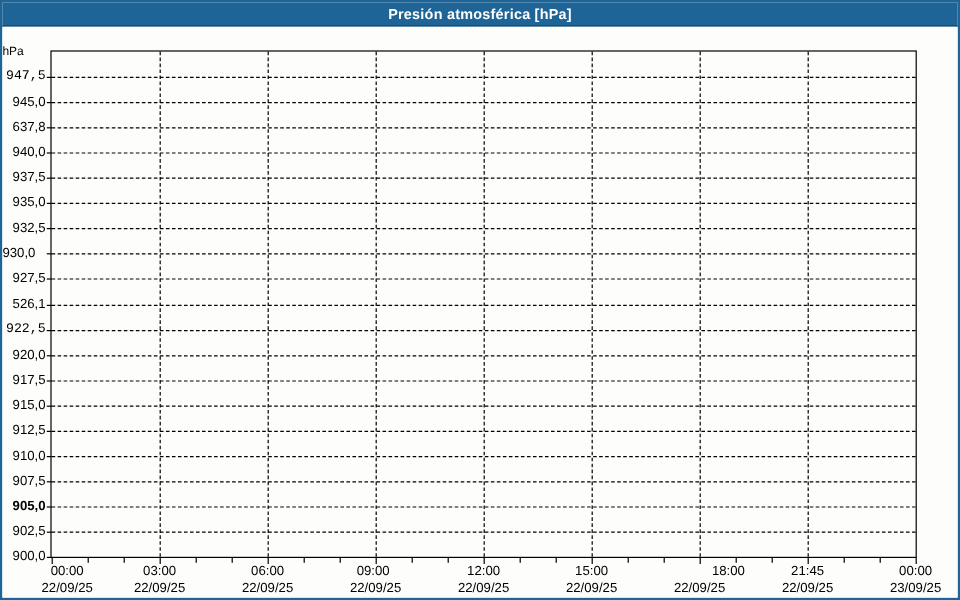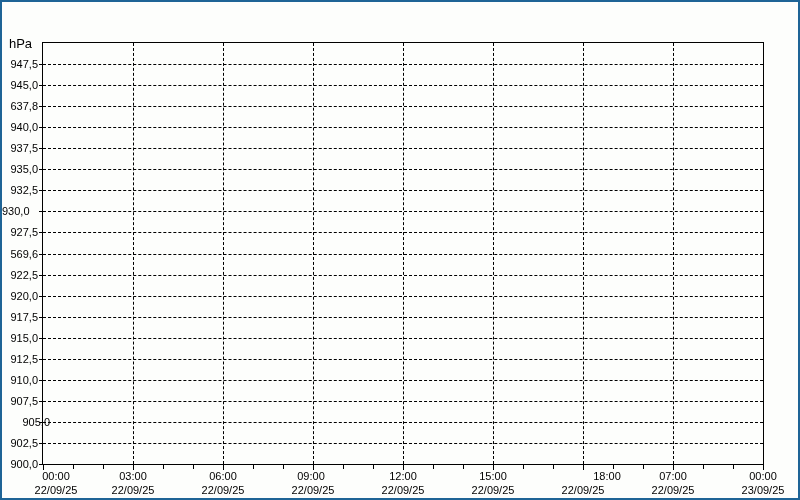--- a/index.html
+++ b/index.html
@@ -63,46 +63,49 @@
   .ylabel{
     position:absolute;
     font-size:11px;
     color:var(--c-text);
     text-align:right;
     line-height:13px;
     white-space:nowrap;
   }
   .unit-label{
     position:absolute;
-    font-size:13px;
+    font-size:10px;
     color:var(--c-text);
-    text-align:center;
+    text-align:left;
     line-height:13px;
     white-space:nowrap;
   }
   .xlabel{
     position:absolute;
     font-size:11px;
     color:var(--c-text);
     text-align:center;
     line-height:13px;
     white-space:nowrap;
     transform:translateX(-50%);
   }
 </style>
 </head>
 <body>
 
 <div class="frame">
+  <div class="titlebar">
+    <span>Presión atmosférica [hPa]</span>
+  </div>
   <div class="chart" id="chart">
     <div class="plot-rect" id="plot-rect" style="left: 40px; top: 19px; width: 722px; height: 423px;"></div>
     <div class="unit-label" id="unit-label" style="left: 0px; width: 37px; top: 14px;">hPa</div>
   <div class="hgrid" style="left: 41px; width: 720px; top: 41.05px;"></div>
       <div class="ytick" style="left: 37px; width: 4px; top: 41.05px;"></div>
-      <div class="ylabel" style="left: 0px; width: 36px; top: 35.05px;">947,5</div>
+      <div class="ylabel" style="left: 0px; width: 36px; top: 35.05px; font-family: Liberation Mono, monospace;">947,5</div>
       <div class="hgrid" style="left: 41px; width: 720px; top: 62.1px;"></div>
       <div class="ytick" style="left: 37px; width: 4px; top: 62.1px;"></div>
       <div class="ylabel" style="left: 0px; width: 36px; top: 56.1px;">945,0</div>
       <div class="hgrid" style="left: 41px; width: 720px; top: 83.15px;"></div>
       <div class="ytick" style="left: 37px; width: 4px; top: 83.15px;"></div>
       <div class="ylabel" style="left: 0px; width: 36px; top: 77.15px;">637,8</div>
       <div class="hgrid" style="left: 41px; width: 720px; top: 104.2px;"></div>
       <div class="ytick" style="left: 37px; width: 4px; top: 104.2px;"></div>
       <div class="ylabel" style="left: 0px; width: 36px; top: 98.2px;">940,0</div>
       <div class="hgrid" style="left: 41px; width: 720px; top: 125.25px;"></div>
@@ -115,45 +118,45 @@
       <div class="ytick" style="left: 37px; width: 4px; top: 167.35px;"></div>
       <div class="ylabel" style="left: 0px; width: 36px; top: 161.35px;">932,5</div>
       <div class="hgrid" style="left: 41px; width: 720px; top: 188.4px;"></div>
       <div class="ytick" style="left: 37px; width: 4px; top: 188.4px;"></div>
       <div class="ylabel" style="left: 0px; width: 17px; top: 182.4px;">930,0</div>
       <div class="hgrid" style="left: 41px; width: 720px; top: 209.45px;"></div>
       <div class="ytick" style="left: 37px; width: 4px; top: 209.45px;"></div>
       <div class="ylabel" style="left: 0px; width: 36px; top: 203.45px;">927,5</div>
       <div class="hgrid" style="left: 41px; width: 720px; top: 230.5px;"></div>
       <div class="ytick" style="left: 37px; width: 4px; top: 230.5px;"></div>
-      <div class="ylabel" style="left: 0px; width: 36px; top: 224.5px;">569,6</div>
+      <div class="ylabel" style="left: 0px; width: 36px; top: 224.5px;">526,1</div>
       <div class="hgrid" style="left: 41px; width: 720px; top: 251.55px;"></div>
       <div class="ytick" style="left: 37px; width: 4px; top: 251.55px;"></div>
-      <div class="ylabel" style="left: 0px; width: 36px; top: 245.55px;">922,5</div>
+      <div class="ylabel" style="left: 0px; width: 36px; top: 245.55px; font-family: Liberation Mono, monospace;">922,5</div>
       <div class="hgrid" style="left: 41px; width: 720px; top: 272.6px;"></div>
       <div class="ytick" style="left: 37px; width: 4px; top: 272.6px;"></div>
       <div class="ylabel" style="left: 0px; width: 36px; top: 266.6px;">920,0</div>
       <div class="hgrid" style="left: 41px; width: 720px; top: 293.65px;"></div>
       <div class="ytick" style="left: 37px; width: 4px; top: 293.65px;"></div>
       <div class="ylabel" style="left: 0px; width: 36px; top: 287.65px;">917,5</div>
       <div class="hgrid" style="left: 41px; width: 720px; top: 314.7px;"></div>
       <div class="ytick" style="left: 37px; width: 4px; top: 314.7px;"></div>
       <div class="ylabel" style="left: 0px; width: 36px; top: 308.7px;">915,0</div>
       <div class="hgrid" style="left: 41px; width: 720px; top: 335.75px;"></div>
       <div class="ytick" style="left: 37px; width: 4px; top: 335.75px;"></div>
       <div class="ylabel" style="left: 0px; width: 36px; top: 329.75px;">912,5</div>
       <div class="hgrid" style="left: 41px; width: 720px; top: 356.8px;"></div>
       <div class="ytick" style="left: 37px; width: 4px; top: 356.8px;"></div>
       <div class="ylabel" style="left: 0px; width: 36px; top: 350.8px;">910,0</div>
       <div class="hgrid" style="left: 41px; width: 720px; top: 377.85px;"></div>
       <div class="ytick" style="left: 37px; width: 4px; top: 377.85px;"></div>
       <div class="ylabel" style="left: 0px; width: 36px; top: 371.85px;">907,5</div>
       <div class="hgrid" style="left: 41px; width: 720px; top: 398.9px;"></div>
       <div class="ytick" style="left: 37px; width: 4px; top: 398.9px;"></div>
-      <div class="ylabel" style="left: 0px; width: 48px; top: 392.9px;">905,0</div>
+      <div class="ylabel" style="left: 0px; width: 36px; top: 392.9px; font-weight: bold;">905,0</div>
       <div class="hgrid" style="left: 41px; width: 720px; top: 419.95px;"></div>
       <div class="ytick" style="left: 37px; width: 4px; top: 419.95px;"></div>
       <div class="ylabel" style="left: 0px; width: 36px; top: 413.95px;">902,5</div>
       <div class="ytick" style="left: 37px; width: 4px; top: 441px;"></div>
       <div class="ylabel" style="left: 0px; width: 36px; top: 435px;">900,0</div>
       <div class="xtick" style="left: 41px; top: 442px; height: 5px;"></div>
       <div class="xtick" style="left: 71px; top: 442px; height: 4px;"></div>
       <div class="xtick" style="left: 101px; top: 442px; height: 4px;"></div>
       <div class="xtick" style="left: 131px; top: 442px; height: 5px;"></div>
       <div class="vgrid" style="left: 131px; top: 20px; height: 421px;"></div>
@@ -191,18 +194,18 @@
       <div class="xlabel" style="left: 221px; top: 447px;">06:00</div>
       <div class="xlabel" style="left: 221px; top: 461px;">22/09/25</div>
       <div class="xlabel" style="left: 309px; top: 447px;">09:00</div>
       <div class="xlabel" style="left: 311px; top: 461px;">22/09/25</div>
       <div class="xlabel" style="left: 401px; top: 447px;">12:00</div>
       <div class="xlabel" style="left: 401px; top: 461px;">22/09/25</div>
       <div class="xlabel" style="left: 491px; top: 447px;">15:00</div>
       <div class="xlabel" style="left: 491px; top: 461px;">22/09/25</div>
       <div class="xlabel" style="left: 581px; top: 447px; margin-left: 24px;">18:00</div>
       <div class="xlabel" style="left: 581px; top: 461px;">22/09/25</div>
-      <div class="xlabel" style="left: 671px; top: 447px;">07:00</div>
+      <div class="xlabel" style="left: 671px; top: 447px;">21:45</div>
       <div class="xlabel" style="left: 671px; top: 461px;">22/09/25</div>
       <div class="xlabel" style="left: 761px; top: 447px;">00:00</div>
       <div class="xlabel" style="left: 761px; top: 461px;">23/09/25</div>
     </div>
 </div>
 
 </body></html>

